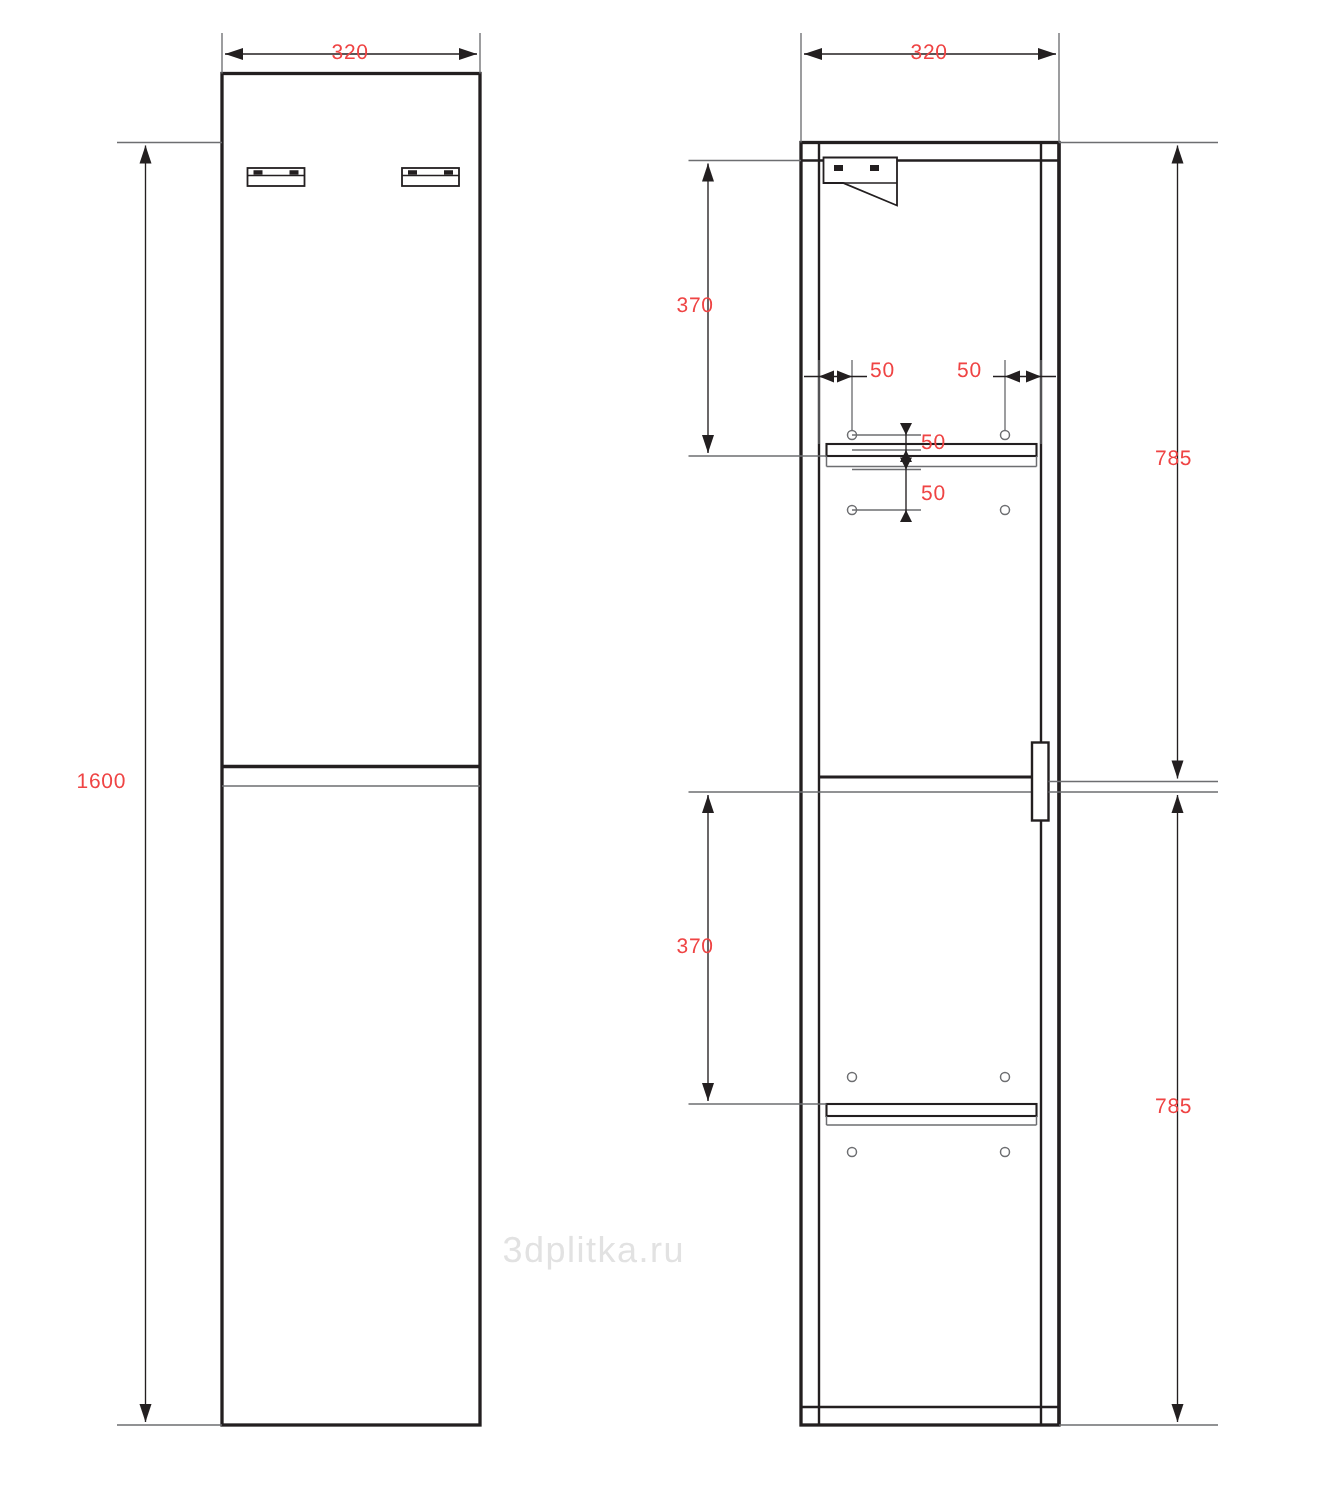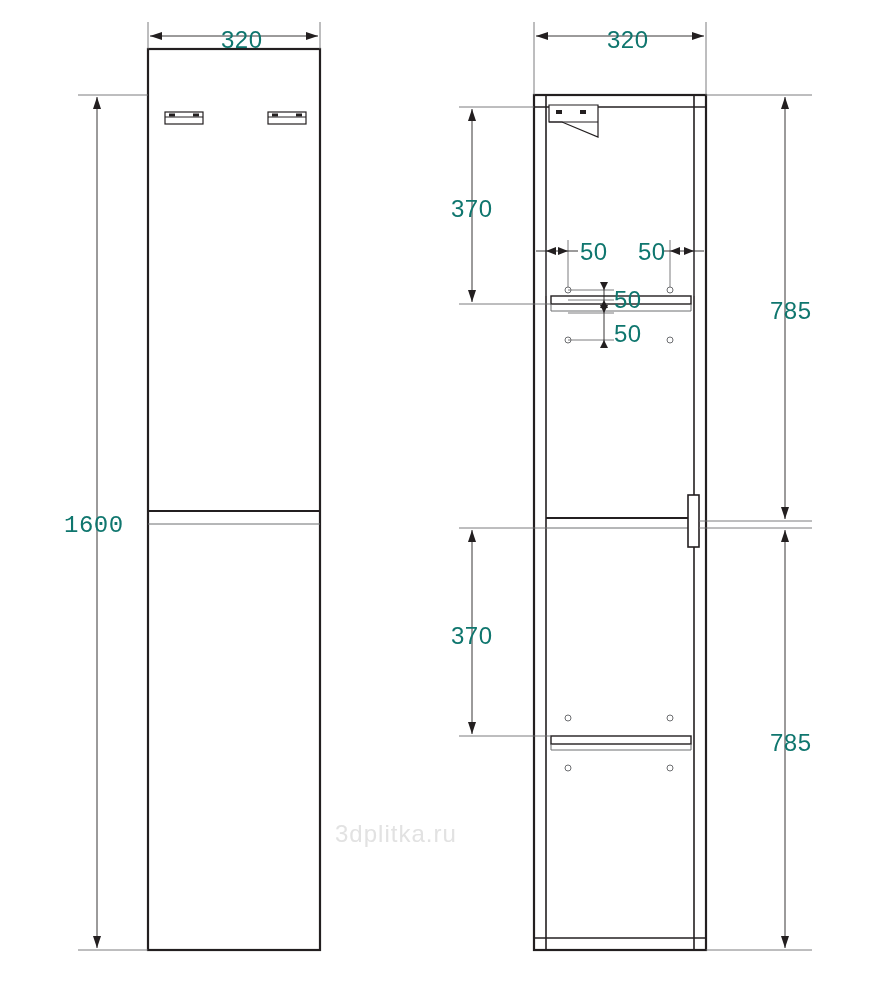--- a/index.html
+++ b/index.html
@@ -17,22 +17,22 @@
   #drawing {
     position: absolute;
     left: 0;
     top: 0;
     width: 887px;
     height: 1000px;
   }
   .dim-label {
     position: absolute;
     font-family: "Liberation Sans", sans-serif;
-    font-size: 24px;
-    color: #0f766e;
+    font-size: 14px;
+    color: #ef4444;
     white-space: nowrap;
     letter-spacing: 0.5px;
   }
   .watermark {
     position: absolute;
     font-family: "Liberation Sans", sans-serif;
     font-size: 24px;
     color: #e2e2e2;
     white-space: nowrap;
     letter-spacing: 1px;
@@ -174,21 +174,21 @@
     <line x1="568" y1="313" x2="614" y2="313" stroke="#6d6e71" stroke-width="0.9"></line>
     <line x1="568" y1="340" x2="614" y2="340" stroke="#6d6e71" stroke-width="0.9"></line>
     <line x1="604" y1="306" x2="604" y2="348" stroke="#231f20" stroke-width="0.9"></line>
     <path d="M604,313 L600,305 L608,305 Z" fill="#231f20"></path>
     <path d="M604,340 L600,348 L608,348 Z" fill="#231f20"></path>
   </g>
 </svg>
 
 <div class="dim-label" style="left:221px; top:26px;">320</div>
 
-<div class="dim-label" style="left:64px; top:512px;font-family:Liberation Mono, monospace;">1600</div>
+<div class="dim-label" style="left:51px; top:512px;">1600</div>
 
 <div class="dim-label" style="left:607px; top:26px;">320</div>
 
 <div class="dim-label" style="left:451px; top:195px;">370</div>
 
 <div class="dim-label" style="left:770px; top:297px;">785</div>
 
 <div class="dim-label" style="left:451px; top:622px;">370</div>
 
 <div class="dim-label" style="left:770px; top:729px;">785</div>

